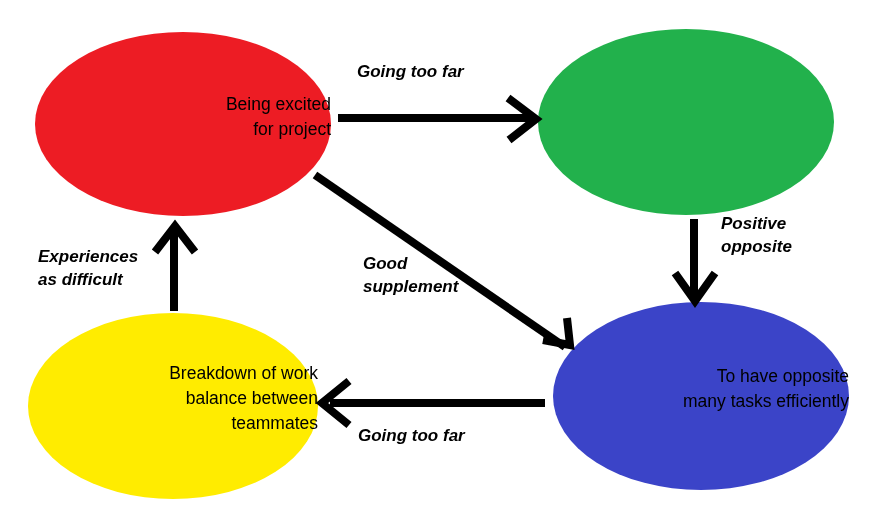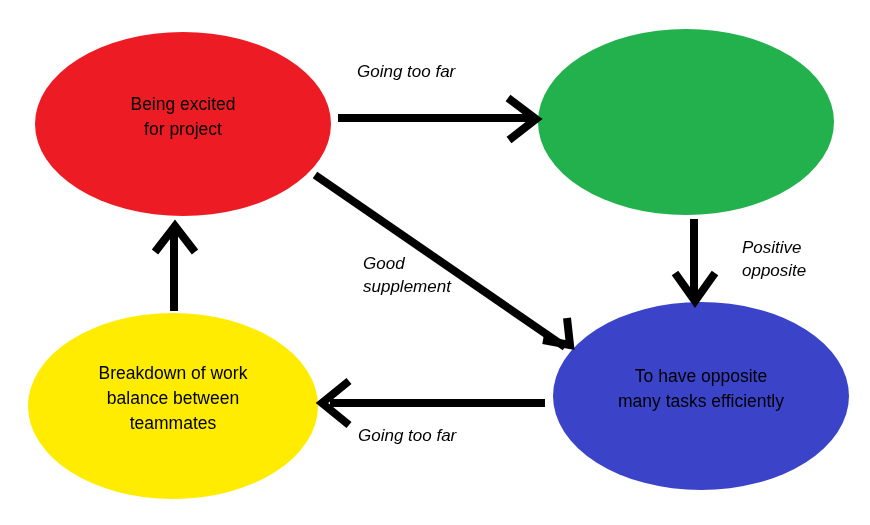--- a/index.html
+++ b/index.html
@@ -17,35 +17,35 @@
   }
   #diagram-svg {
     position: absolute;
     left: 0;
     top: 0;
     width: 870px;
     height: 525px;
   }
   .node-label {
     position: absolute;
-    text-align: center;
+    text-align: right;
     color: #000000;
     font-family: "Liberation Sans", sans-serif;
     font-size: 17.5px;
     line-height: 1.42;
     white-space: pre-line;
     pointer-events: none;
   }
   .edge-label {
     position: absolute;
     color: #000000;
     font-family: "Liberation Sans", sans-serif;
     font-size: 17px;
     font-style: italic;
-    font-weight: 400;
+    font-weight: 700;
     line-height: 1.38;
     white-space: pre-line;
   }
 </style>
 </head>
 <body>
 
 <div id="canvas">
 
   <svg id="diagram-svg" viewBox="0 0 870 525">
@@ -88,22 +88,24 @@
 
   <div class="node-label" style="left:553px; top:364px; width:296px;">To have opposite
 many tasks efficiently</div>
 
   <div class="node-label" style="left:28px; top:361px; width:290px;">Breakdown of work
 balance between
 teammates</div>
 
   <div class="edge-label" style="left:357px; top:60px;">Going too far</div>
 
-  <div class="edge-label" style="left:721px; top:236px;margin-left:21px;">Positive
+  <div class="edge-label" style="left:721px; top:212px;">Positive
 opposite</div>
 
   <div class="edge-label" style="left:358px; top:424px;">Going too far</div>
 
+  <div class="edge-label" style="left:38px; top:245px;">Experiences
+as difficult</div>
 
   <div class="edge-label" style="left:363px; top:252px;">Good
 supplement</div>
 
 </div>
 
 </body></html>

